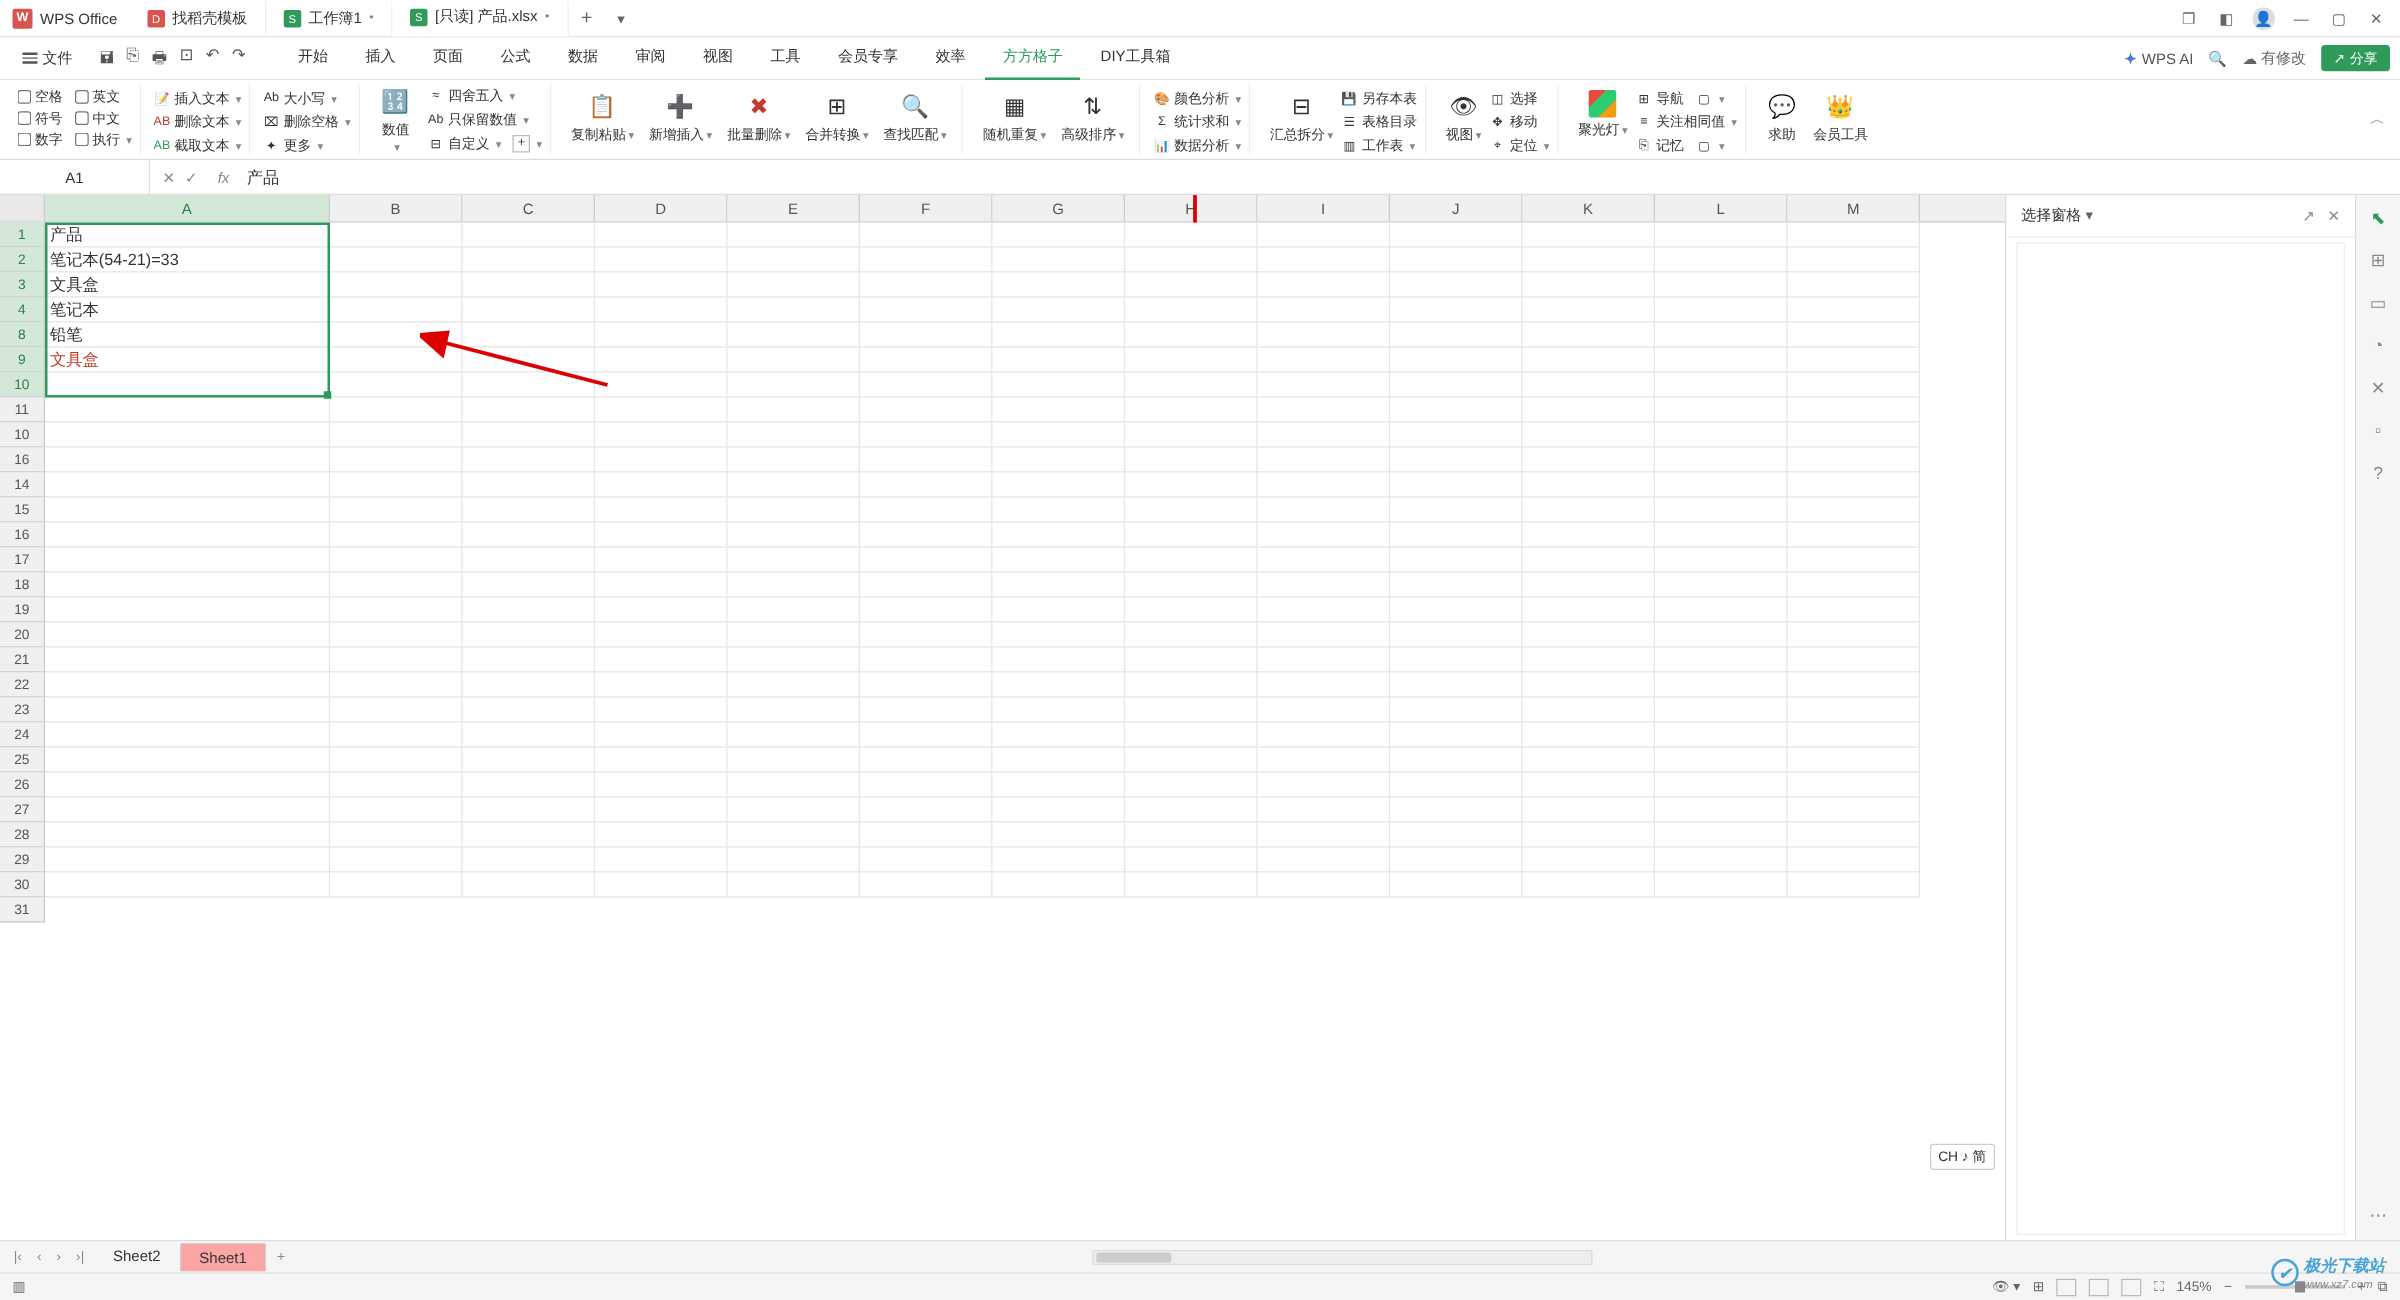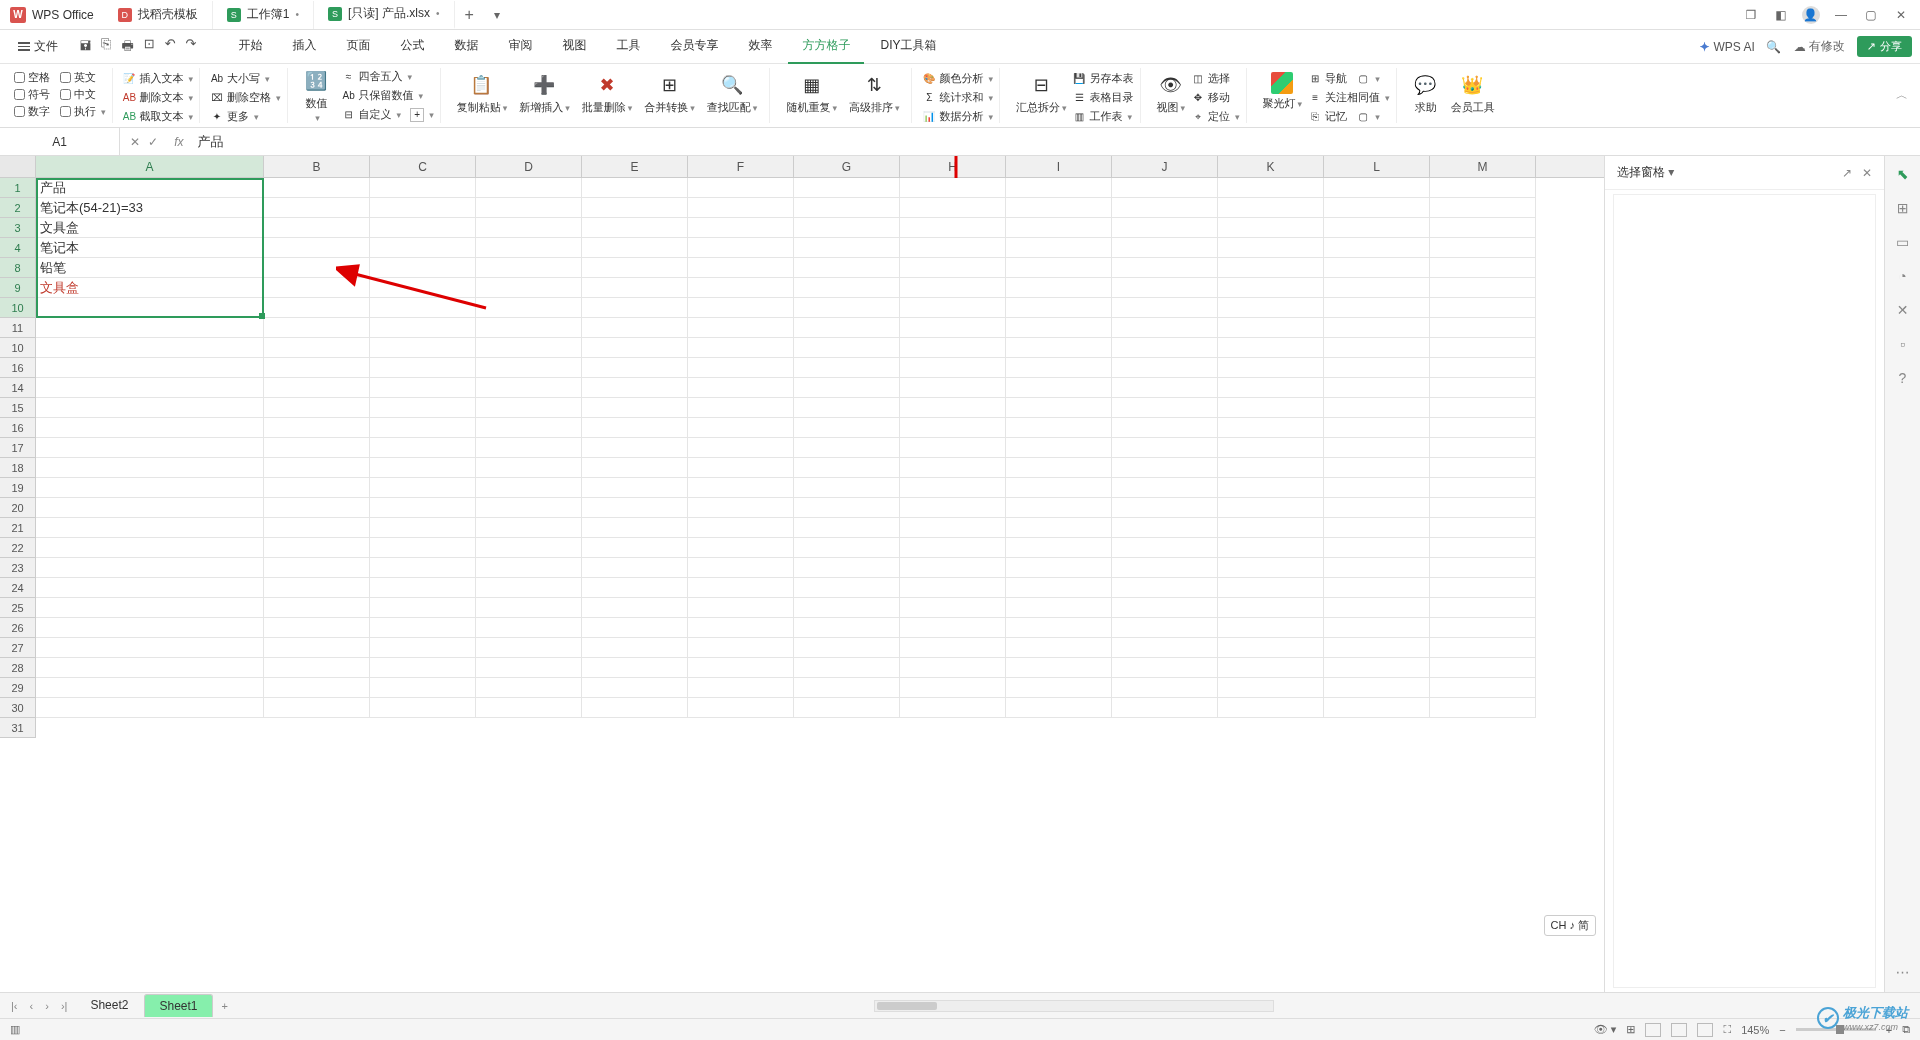--- a/index.html
+++ b/index.html
@@ -88,21 +88,21 @@
   .cell { border-right: 1px solid #e5e5e5; border-bottom: 1px solid #e5e5e5; padding: 0 4px; display: flex; align-items: center; font-size: 13px; overflow: hidden; white-space: nowrap; }
   .selection-border { position: absolute; border: 2px solid #2e9b5b; pointer-events: none; }
   .sel-handle { position:absolute; width:6px; height:6px; background:#2e9b5b; right:-3px; bottom:-3px; }
   .arrow-annotation { position: absolute; pointer-events: none; }
   .arrow-red { stroke: #d00; stroke-width: 3; fill: #d00; }
   
   
   .sheet-tabs-bar { height: 26px; background: #f5f5f5; border-top: 1px solid #ddd; display: flex; align-items: center; padding: 0 8px; gap: 6px; }
   .nav-btn { color: #888; cursor: pointer; padding: 0 3px; font-size: 11px; }
   .sheet-tab { padding: 4px 14px; cursor: pointer; font-size: 12px; border-radius: 3px 3px 0 0; }
-  .sheet-tab.active { background: #86efac; border: 1px solid #ccc; border-bottom: none; font-weight: 500; }
+  .sheet-tab.active { background: #fca5a5; border: 1px solid #ccc; border-bottom: none; font-weight: 500; }
   .hscroll { flex:1; display:flex; justify-content:center; }
   .hscroll-track { width:400px; height:12px; background:#eee; border:1px solid #ddd; position:relative; }
   .hscroll-thumb { position:absolute; left:2px; top:1px; width:60px; height:8px; background:#ccc; border-radius:2px; }
   
   
   .status-bar { height: 22px; background: #f5f5f5; border-top: 1px solid #ddd; display: flex; align-items: center; padding: 0 10px; font-size: 11px; color: #666; }
   .status-right { margin-left: auto; display: flex; align-items: center; gap: 10px; }
   .view-btn { width: 16px; height: 14px; border: 1px solid #bbb; cursor: pointer; }
   .zoom-slider { width: 80px; height: 3px; background: #ccc; position: relative; }
   .zoom-thumb { position:absolute; left:50%; top:-3px; width:8px; height:9px; background:#888; }

